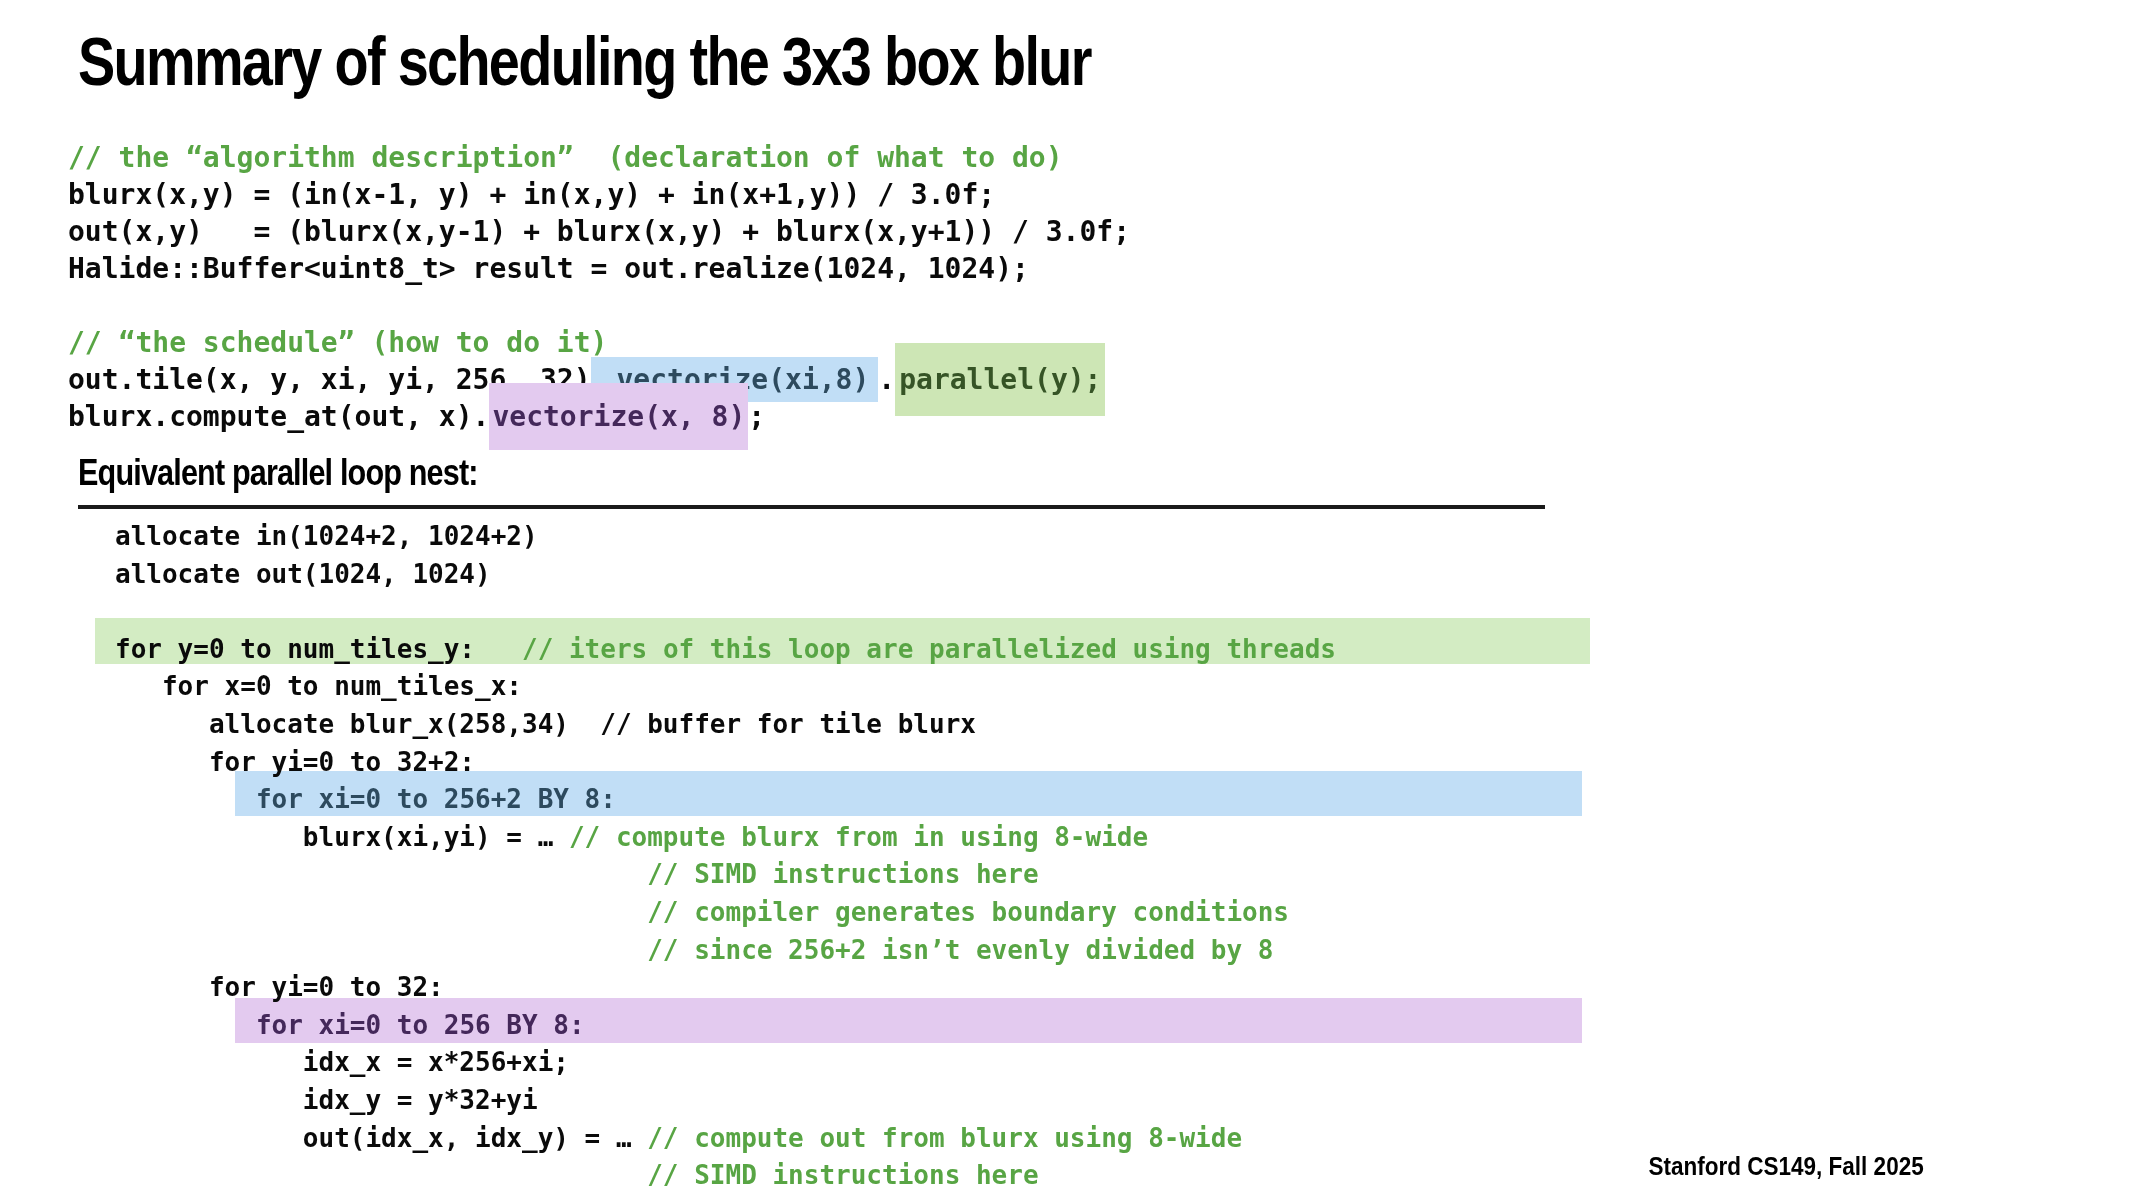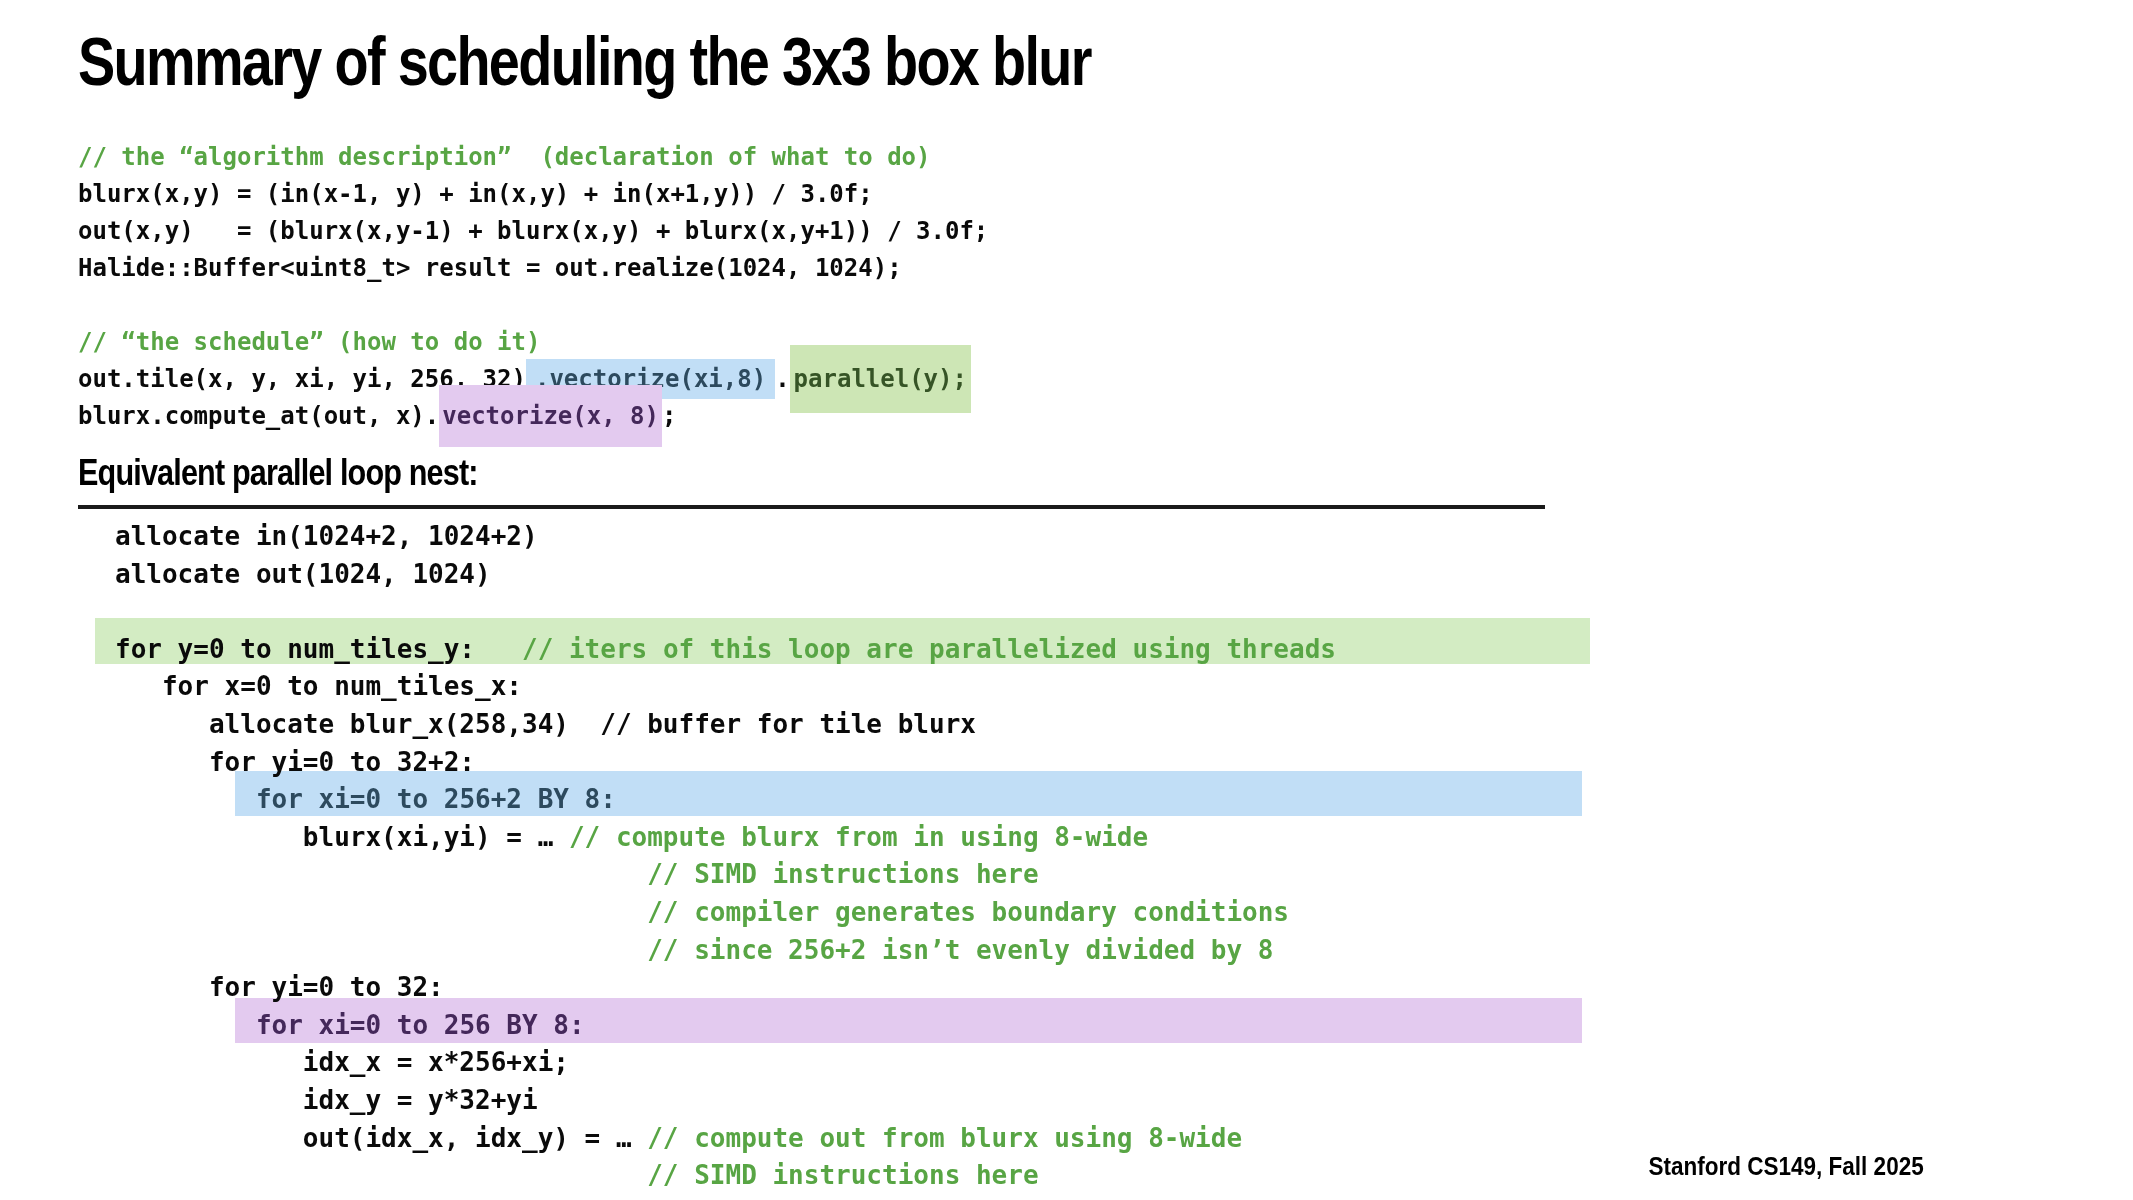--- a/index.html
+++ b/index.html
@@ -3,21 +3,21 @@
 <meta charset="utf-8">
 <style>
   html,body{margin:0;padding:0;background:#ffffff;}
   .slide{position:relative;width:1936px;height:1200px;background:#fff;overflow:hidden;
          font-family:"Liberation Sans",sans-serif;color:#000;}
 
   .title{position:absolute;left:78px;top:22px;font-size:68px;font-weight:800;
          letter-spacing:-2px;transform:scaleX(0.82);transform-origin:0 0;white-space:nowrap;}
 
   .code{font-family:"DejaVu Sans Mono",monospace;font-weight:700;white-space:pre;color:#0a0a0a;}
-  .top-code{position:absolute;left:78px;top:139px;font-size:24px;line-height:37px;margin:0;z-index:2;}
+  .top-code{position:absolute;left:68px;top:139px;font-size:28px;line-height:37px;margin:0;z-index:2;}
   .nest-code{position:absolute;left:105px;top:508px;font-size:26px;line-height:37.6px;margin:10px;z-index:2;}
   .ln{min-height:1em;}
 
   .cg{color:var(--comment-green);}
   .cn{color:var(--navy-text);}
   .cp{color:var(--dark-purple-text);}
   .cdg{color:var(--dark-green-text);}
 
   .hl-blue-inline{background:var(--hl-blue);padding:6px 9px;}
   .hl-green-inline{background:var(--hl-green-inline);padding:20px 4px;}

